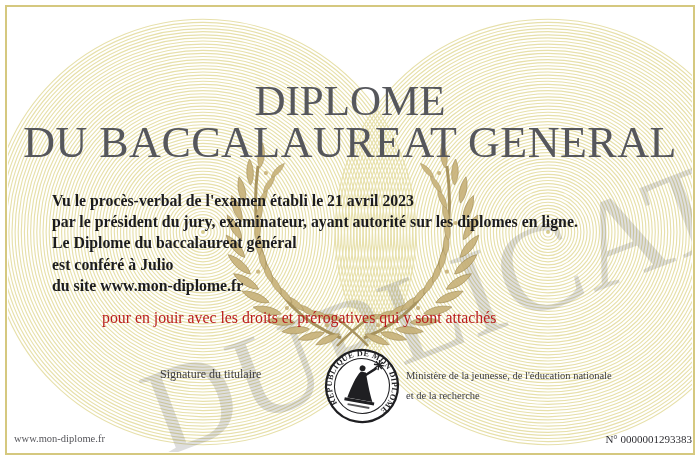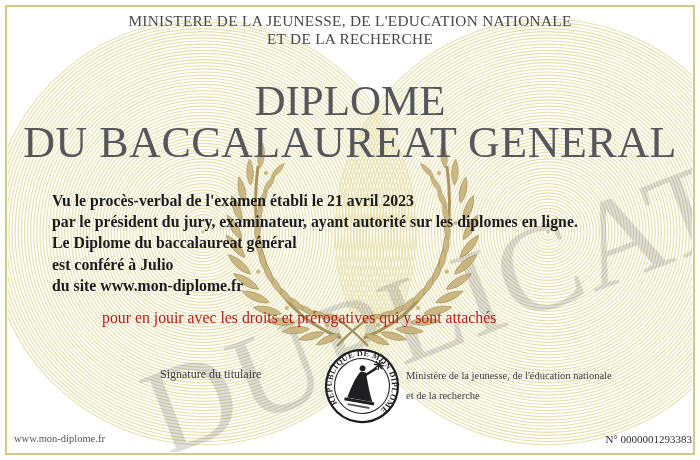--- a/index.html
+++ b/index.html
@@ -251,24 +251,20 @@
         <use href="#leaf" transform="translate(263.6,192.5) rotate(33.6) scale(0.72)"></use>
         <use href="#leaf" transform="translate(445.3,168.1) rotate(-6.9) scale(0.89)"></use>
         <use href="#leaf" transform="translate(433.7,177.5) rotate(-42.9) scale(0.69)"></use>
         <circle cx="439.1" cy="173.1" r="2.1" stroke="none"></circle>
         <use href="#leaf" transform="translate(259.7,168.1) rotate(6.9) scale(0.89)"></use>
         <use href="#leaf" transform="translate(271.3,177.5) rotate(42.9) scale(0.69)"></use>
         <circle cx="265.9" cy="173.1" r="2.1" stroke="none"></circle>
       </g>
     </svg>
 
-  <div class="header">
-    <div>MINISTERE DE LA JEUNESSE, DE L'EDUCATION NATIONALE</div>
-    <div>ET DE LA RECHERCHE</div>
-  </div>
 
   <div class="title">
     <div class="t1">DIPLOME</div>
     <div class="t2">DU BACCALAUREAT GENERAL</div>
   </div>
 
   <div class="body-text">
     <div>Vu le procès-verbal de l'examen établi le 21 avril 2023</div>
     <div>par le président du jury, examinateur, ayant autorité sur les diplomes en ligne.</div>
     <div>Le Diplome du baccalaureat général</div>

